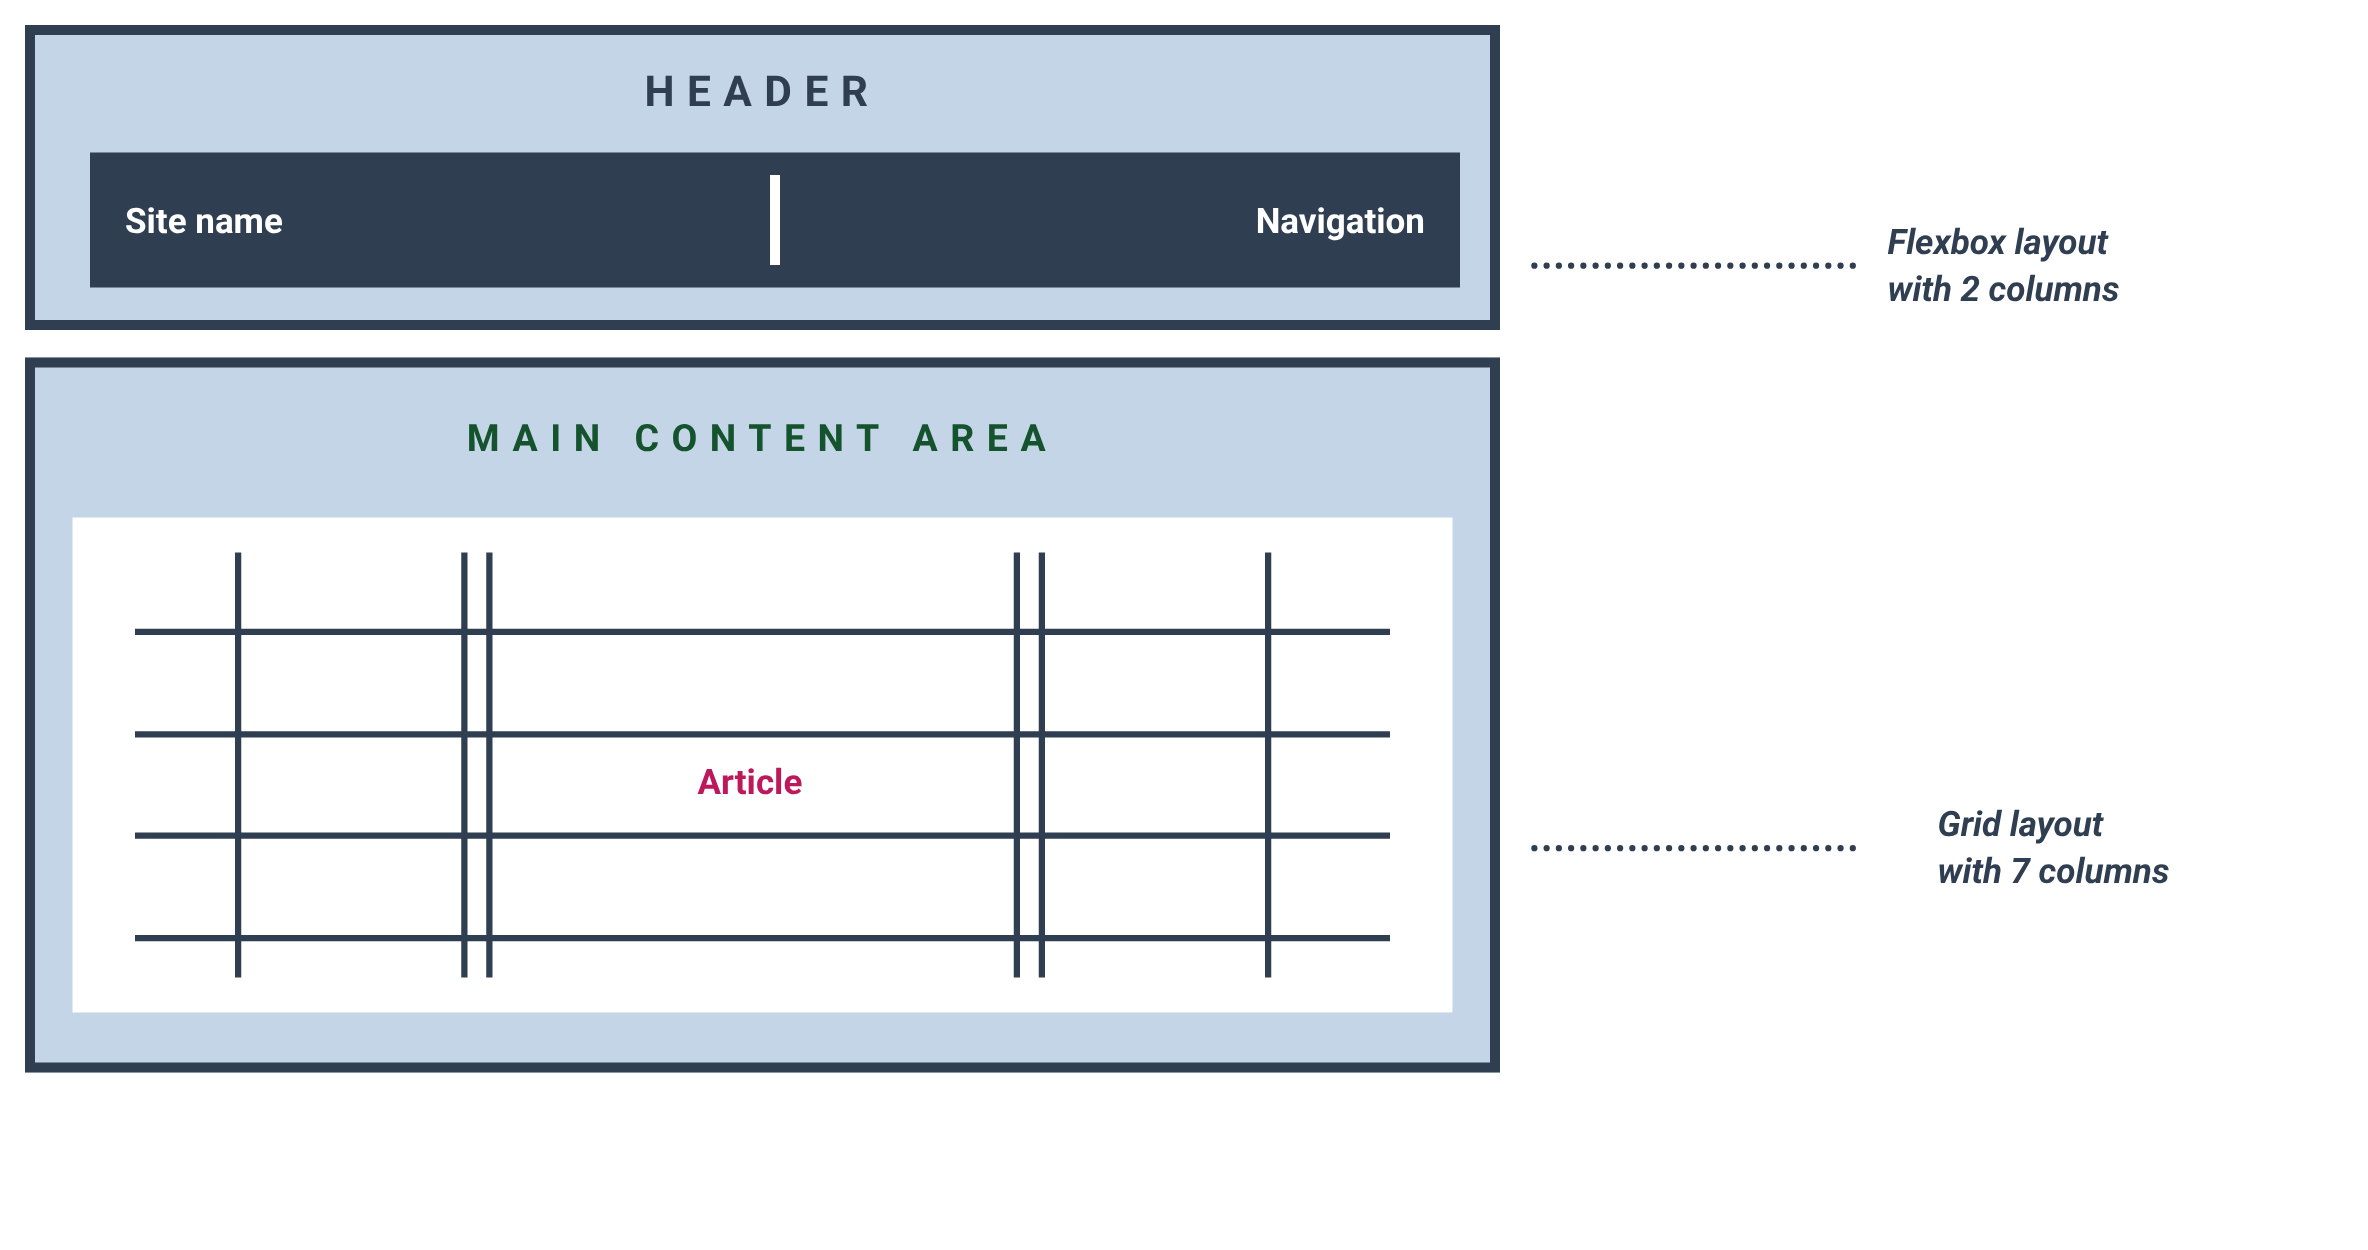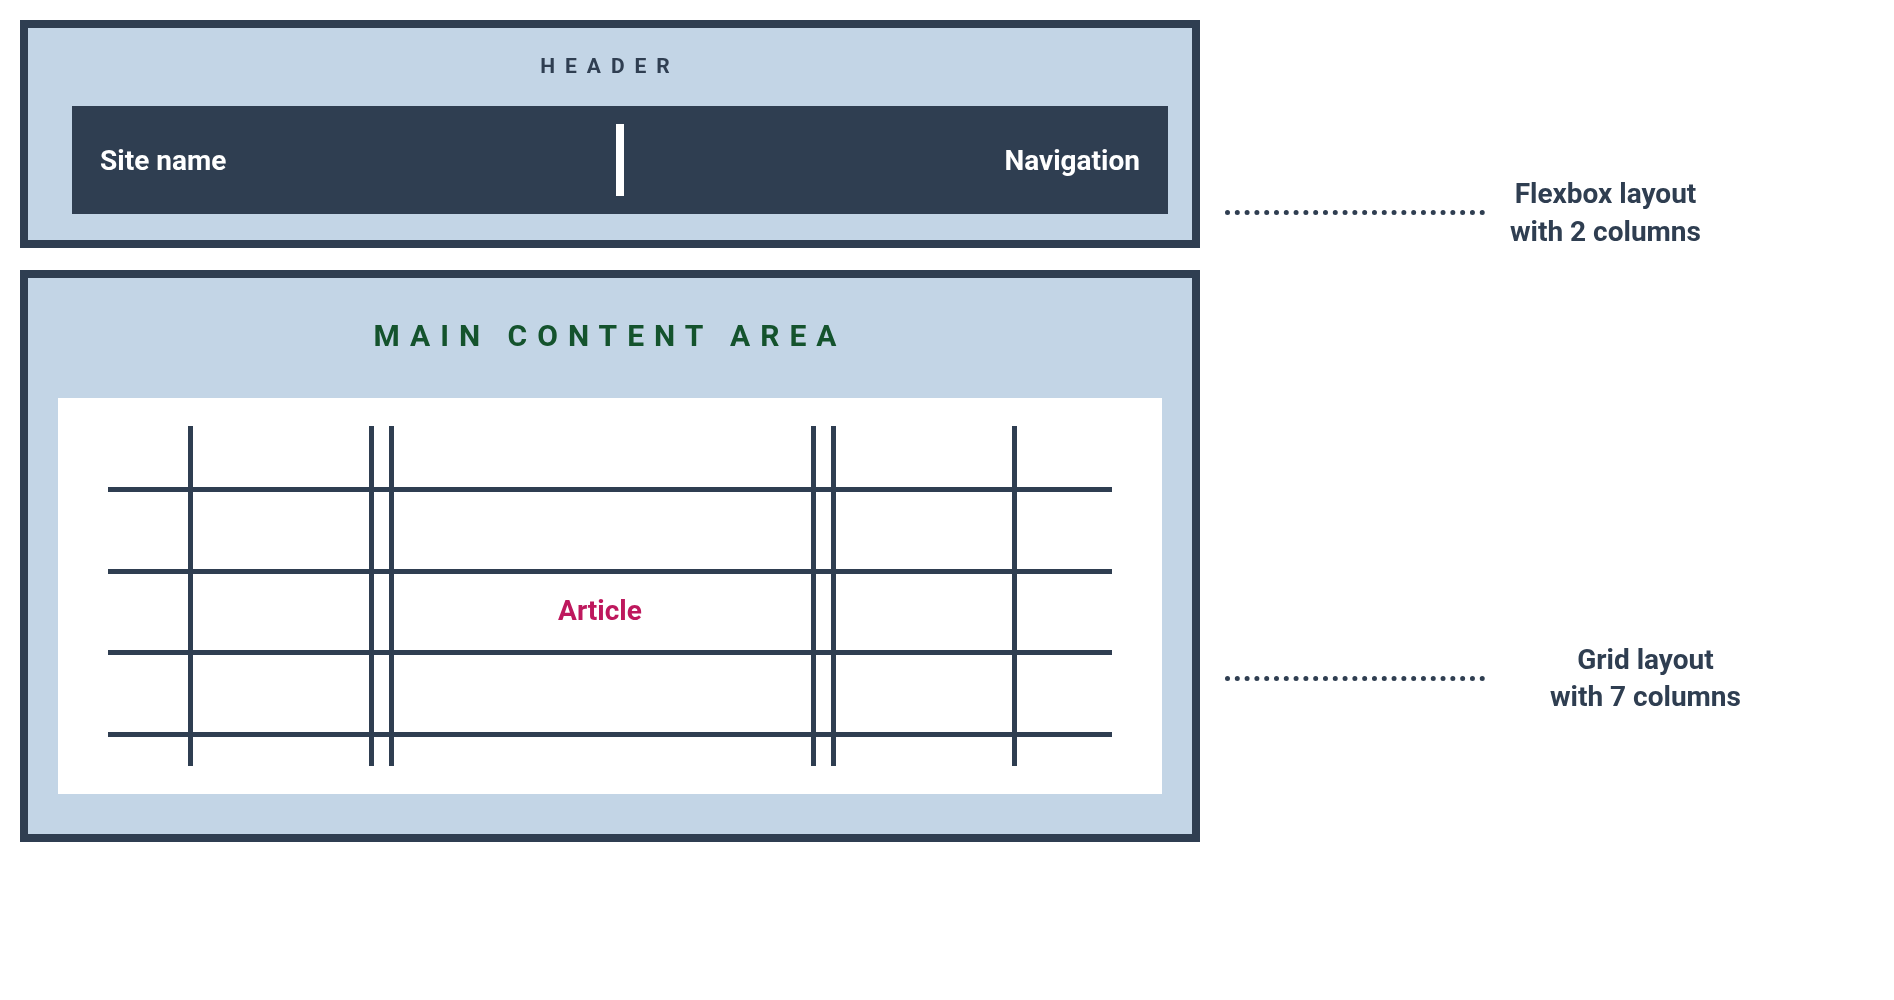--- a/index.html
+++ b/index.html
@@ -23,39 +23,39 @@
       align-items: center;
       padding-left: 25px;
     }
     .dotted-leader {
       border-top: 5px dotted #2f3e51;
       width: 260px;
       margin-right: 25px;
     }
     .annotation-text {
       color: #2f3e51;
+      font-style: italic;
       font-weight: 700;
       font-size: 28px;
       line-height: 1.35;
-      text-align: center;
     }
 
     
     .panel {
       background: #c3d5e6;
       border: 8px solid #2f3e51;
     }
     .header-panel {
       padding: 26px 24px 26px 24px;
     }
     .header-title {
       text-align: center;
       color: #2f3e51;
       font-weight: 700;
-      font-size: 21px;
+      font-size: 34px;
       letter-spacing: 10px;
       margin-bottom: 28px;
     }
     .navbar {
       background: #2f3e51;
       color: #fff;
       display: flex;
       align-items: center;
       justify-content: space-between;
       padding: 0 28px;

